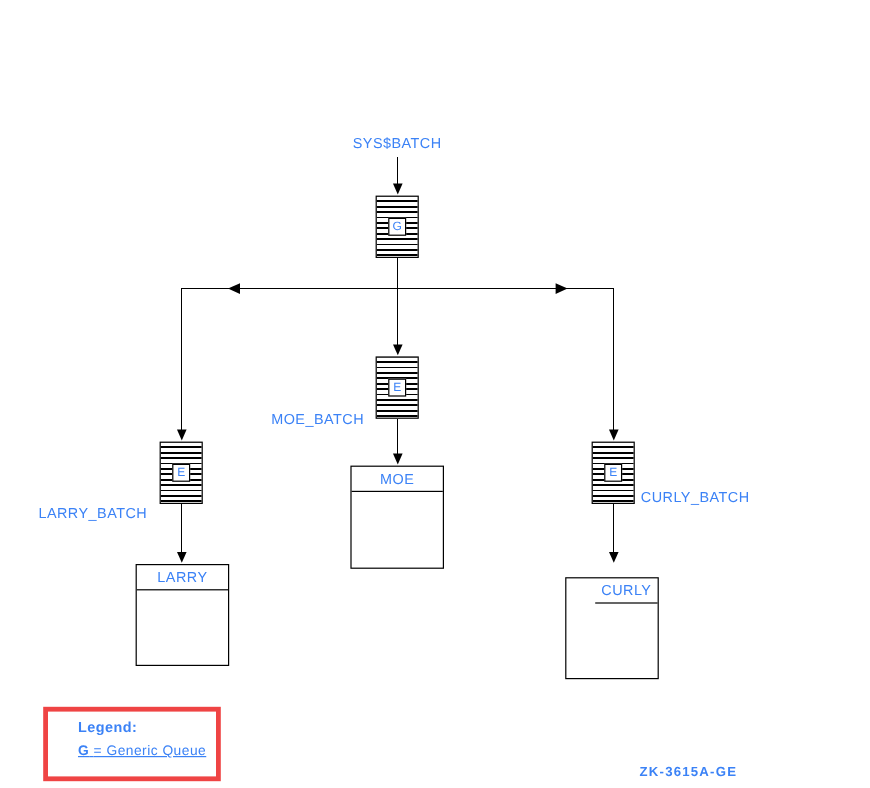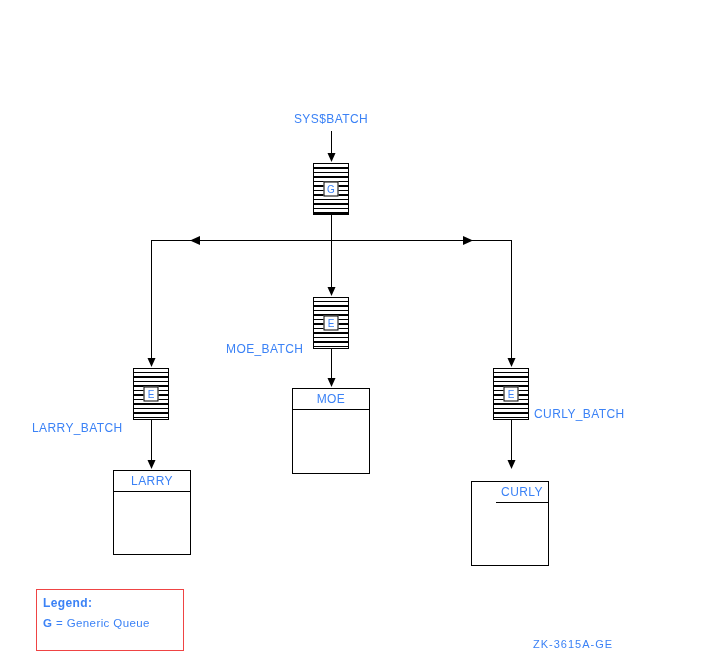--- a/index.html
+++ b/index.html
@@ -80,43 +80,45 @@
   .queue-box-body {
     flex: 1;
   }
   
   .legend {
     position: absolute;
     left: 8px;
     top: 589px;
     width: 148px;
     height: 62px;
-    border: 1px solid #ef4444;
-    box-sizing: border-box;
-    background: #ffffff;
-    padding: 6px 0 0 6px;
+    border: 4px solid #ef4444;
+    box-sizing: border-box;
+    background: #ffffff;
+    padding: 6px 0 0 25px;
   }
   .legend-title {
     font-weight: bold;
     margin-bottom: 6px;
   }
   .legend-item {
     font-size: 11.5px;
     line-height: 15px;
     white-space: nowrap;
+    text-decoration: underline;
   }
   .legend-key {
     font-weight: bold;
   }
   .figure-id {
     position: absolute;
     left: 505px;
     top: 638px;
     font-size: 11px;
     letter-spacing: 1px;
+    font-weight: bold;
   }
 </style>
 </head>
 <body>
 
 <div id="stage">
 
   <svg class="connectors" width="725" height="657">
     <g stroke="#000000" stroke-width="1" fill="#000000" shape-rendering="crispEdges">
 

